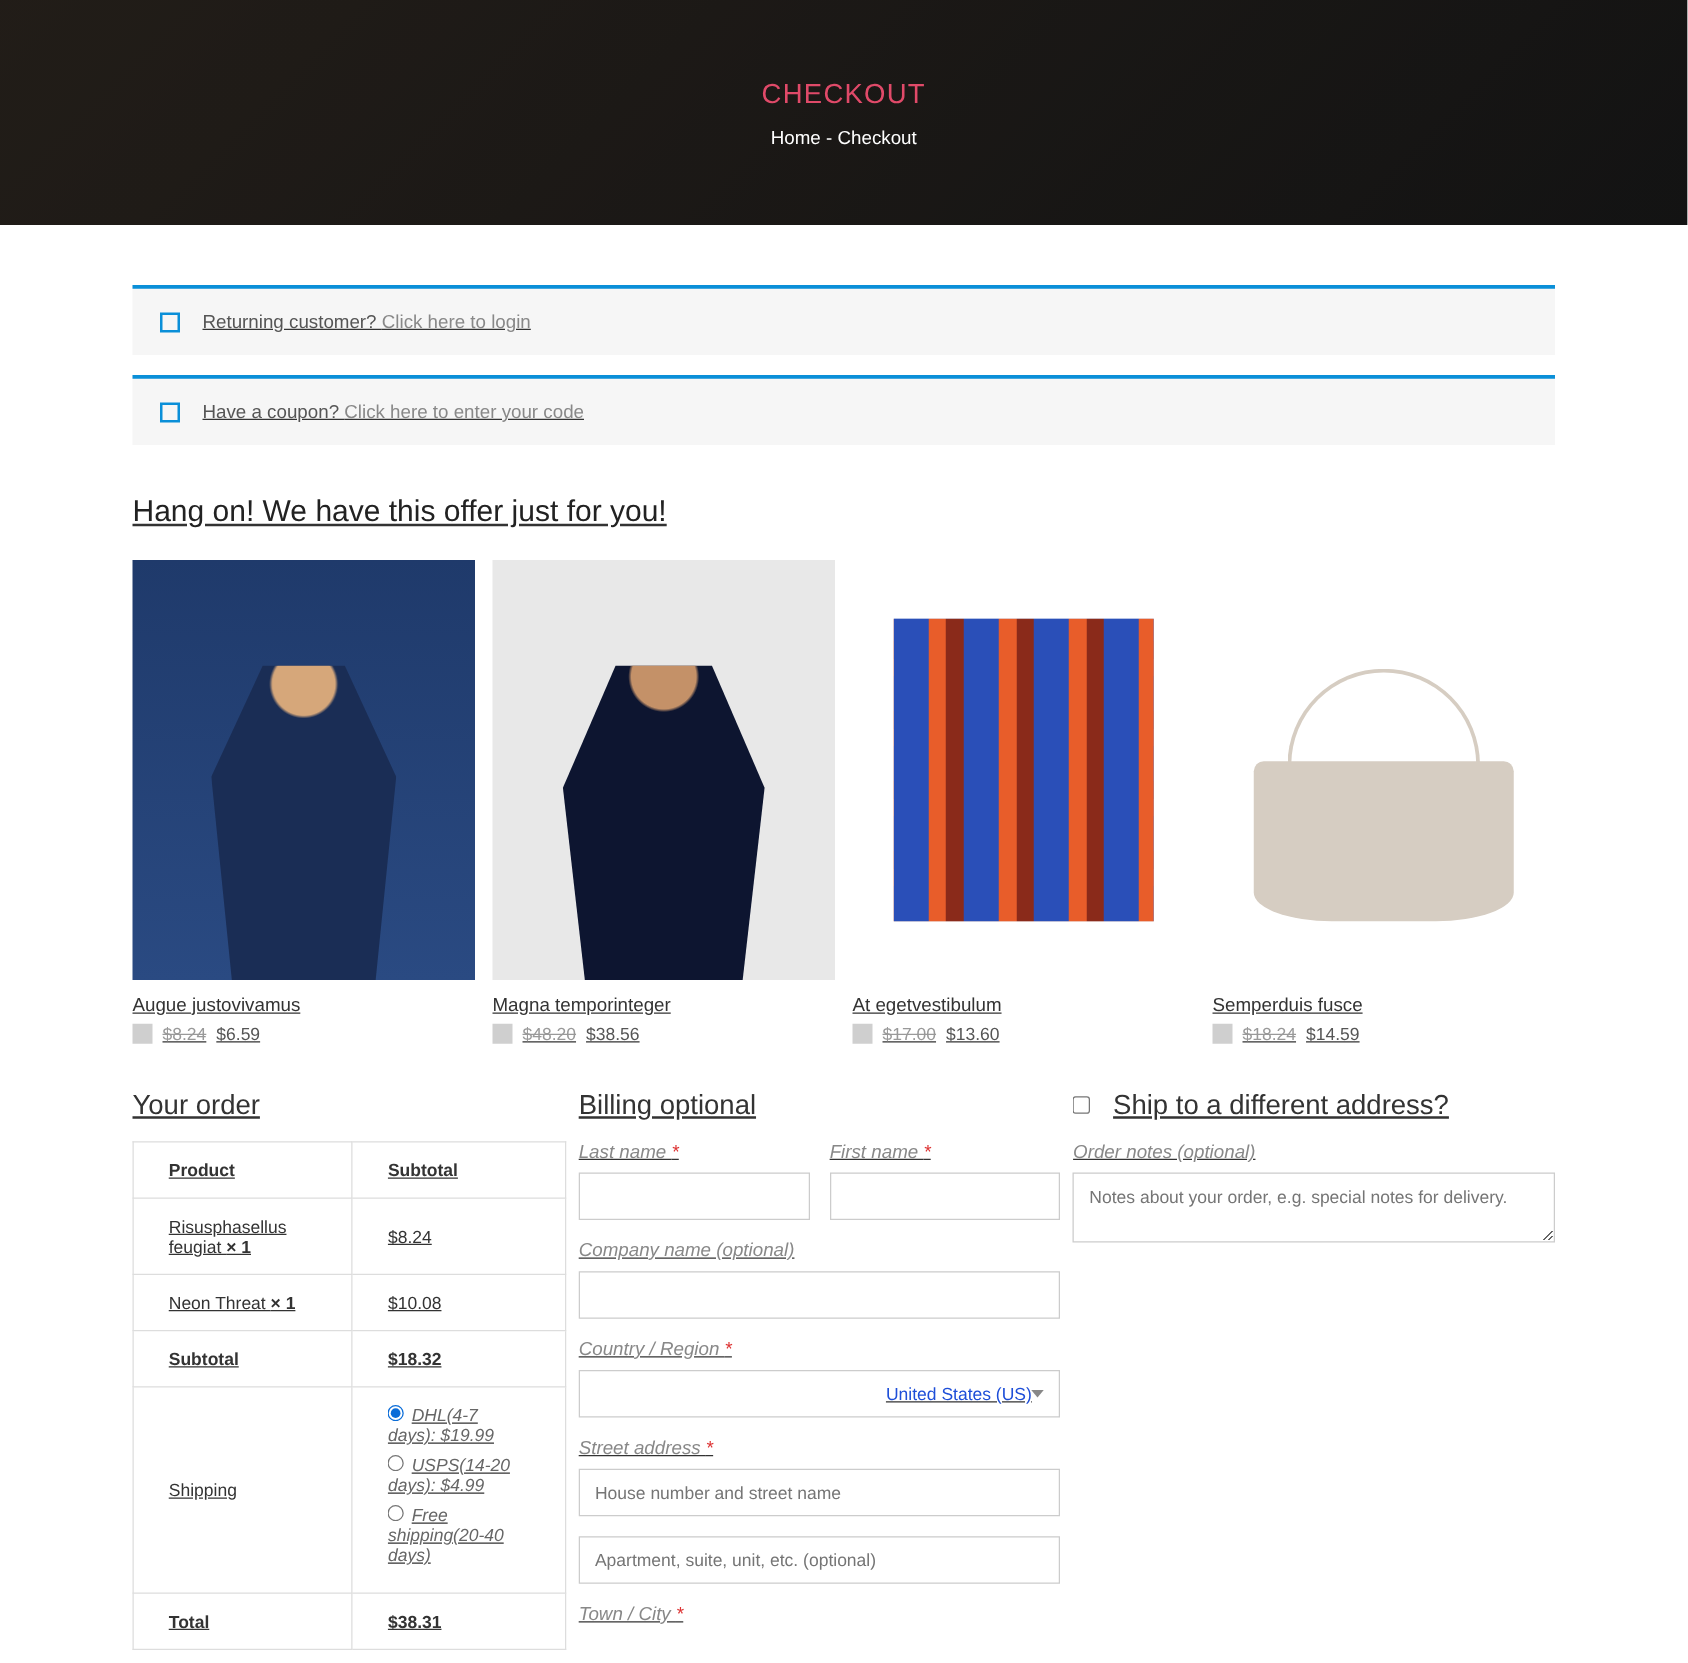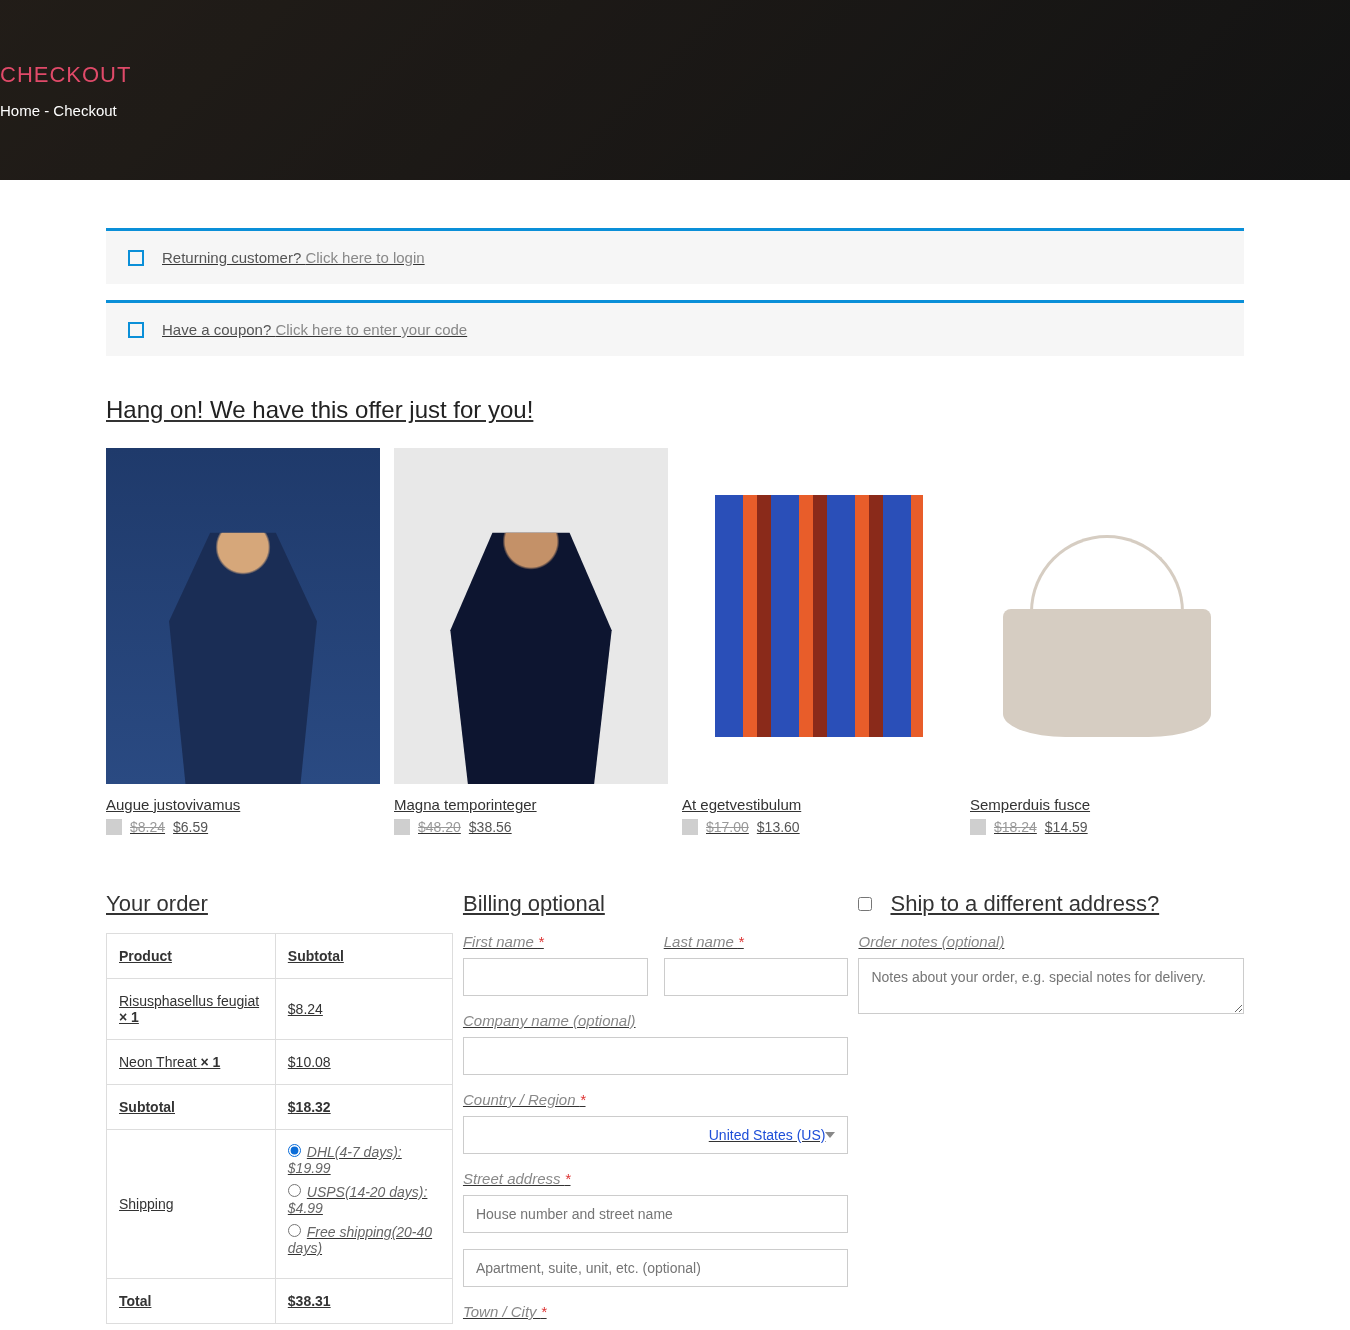--- a/index.html
+++ b/index.html
@@ -1,37 +1,37 @@
 <!DOCTYPE html>
 <html><head>
 <meta charset="utf-8">
 <style>
 * { box-sizing: border-box; margin: 0; padding: 0; }
 body { font-family: -apple-system, BlinkMacSystemFont, 'Segoe UI', sans-serif; color: #333; background: #fff; width: 1350px; }
-.hero { height: 180px; background: linear-gradient(rgba(0,0,0,0.55),rgba(0,0,0,0.55)), linear-gradient(135deg,#4a3f35,#2a2a2a); display: flex; flex-direction: column; justify-content: center; }
+.hero { height: 180px; background: linear-gradient(rgba(0,0,0,0.55),rgba(0,0,0,0.55)), linear-gradient(135deg,#4a3f35,#2a2a2a); display: flex; flex-direction: column; align-items: center; justify-content: center; }
 .hero-title { color: #e04a69; font-size: 22px; letter-spacing: 1px; font-weight: 500; }
 .breadcrumb { color: #fff; margin-top: 14px; font-size: 15px; }
 .breadcrumb a { color: #fff; text-decoration: none; }
 .container { max-width: 1170px; margin: 0 auto; padding: 0 16px; text-decoration: underline; }
 .notice { margin-top: 48px; border-top: 3px solid #0a8fd8; background: #f6f6f6; padding: 18px 22px; display: flex; align-items: center; gap: 18px; font-size: 15px; color: #555; }
 .notice-icon { width: 16px; height: 16px; border: 2px solid #0a8fd8; display: inline-block; }
 .notice a { color: #888; text-decoration: none; cursor: pointer; }
 .offer-heading { font-size: 24px; font-weight: 500; margin: 40px 0 24px; color: #222; }
 .products { display: grid; grid-template-columns: repeat(4, 1fr); gap: 14px; }
 .product { }
 .product-img { width: 100%; height: 336px; background: #eee; display: flex; align-items: center; justify-content: center; }
 .product-title { font-size: 15px; color: #333; margin-top: 12px; font-weight: 400; }
 .product-price { display: flex; align-items: center; gap: 8px; margin-top: 6px; font-size: 14px; }
 .swatch { width: 16px; height: 16px; background: #cfcfcf; display: inline-block; }
 .old-price { color: #999; text-decoration: line-through; }
 .new-price { color: #555; }
-.cols { display: grid; grid-template-columns: 0.9fr 1fr 1fr; gap: 10px; margin-top: 56px; align-items: start; }
+.cols { display: grid; grid-template-columns: 0.9fr 1fr 1fr; gap: 10px; margin-top: 36px; align-items: start; }
 .section-title { font-size: 22px; font-weight: 400; color: #333; margin-bottom: 16px; }
 table.order { width: 100%; border-collapse: collapse; font-size: 14px; }
-table.order th, table.order td { border: 1px solid #ddd; padding: 14px 12px; text-align: left; vertical-align: middle; }
+table.order th, table.order td { border: 1px solid #ddd; padding: 14px 28px; text-align: left; vertical-align: middle; }
 table.order th { font-weight: 700; color: #333; }
 .qty { font-weight: 700; }
 .ship-row label { display: block; font-style: italic; color: #666; margin-bottom: 8px; cursor: pointer; }
 .ship-row input[type=radio] { margin-right: 6px; accent-color: #0a6cd8; }
 .total-row td, .total-row th { font-weight: 700; }
 .field { margin-bottom: 16px; }
 .field label { display: block; font-style: italic; color: #888; font-size: 15px; margin-bottom: 8px; }
 .req { color: #d33; }
 .field input[type=text], .field textarea, .select { width: 100%; border: 1px solid #ccc; background: #fff; padding: 10px 12px; font-size: 14px; font-family: inherit; }
 .field textarea { resize: both; height: 56px; }
@@ -155,25 +155,25 @@
           <td>$38.31</td>
         </tr>
       </tbody>
         </table>
     </div>
 
     <div>
       <h3 class="section-title">Billing optional</h3>
       <div class="two">
         <div class="field">
-          <label><span>First name </span><span class="req">*</span></label>
+          <label><span>Last name </span><span class="req">*</span></label>
           <input type="text" style="">
         </div>
         <div class="field">
-          <label><span>Last name </span><span class="req">*</span></label>
+          <label><span>First name </span><span class="req">*</span></label>
           <input type="text" style="">
         </div>
       </div>
       <div class="field">
         <label>Company name (optional)</label>
         <input type="text" style="">
       </div>
       <div class="field">
         <label><span>Country / Region </span><span class="req">*</span></label>
         <div class="select">

